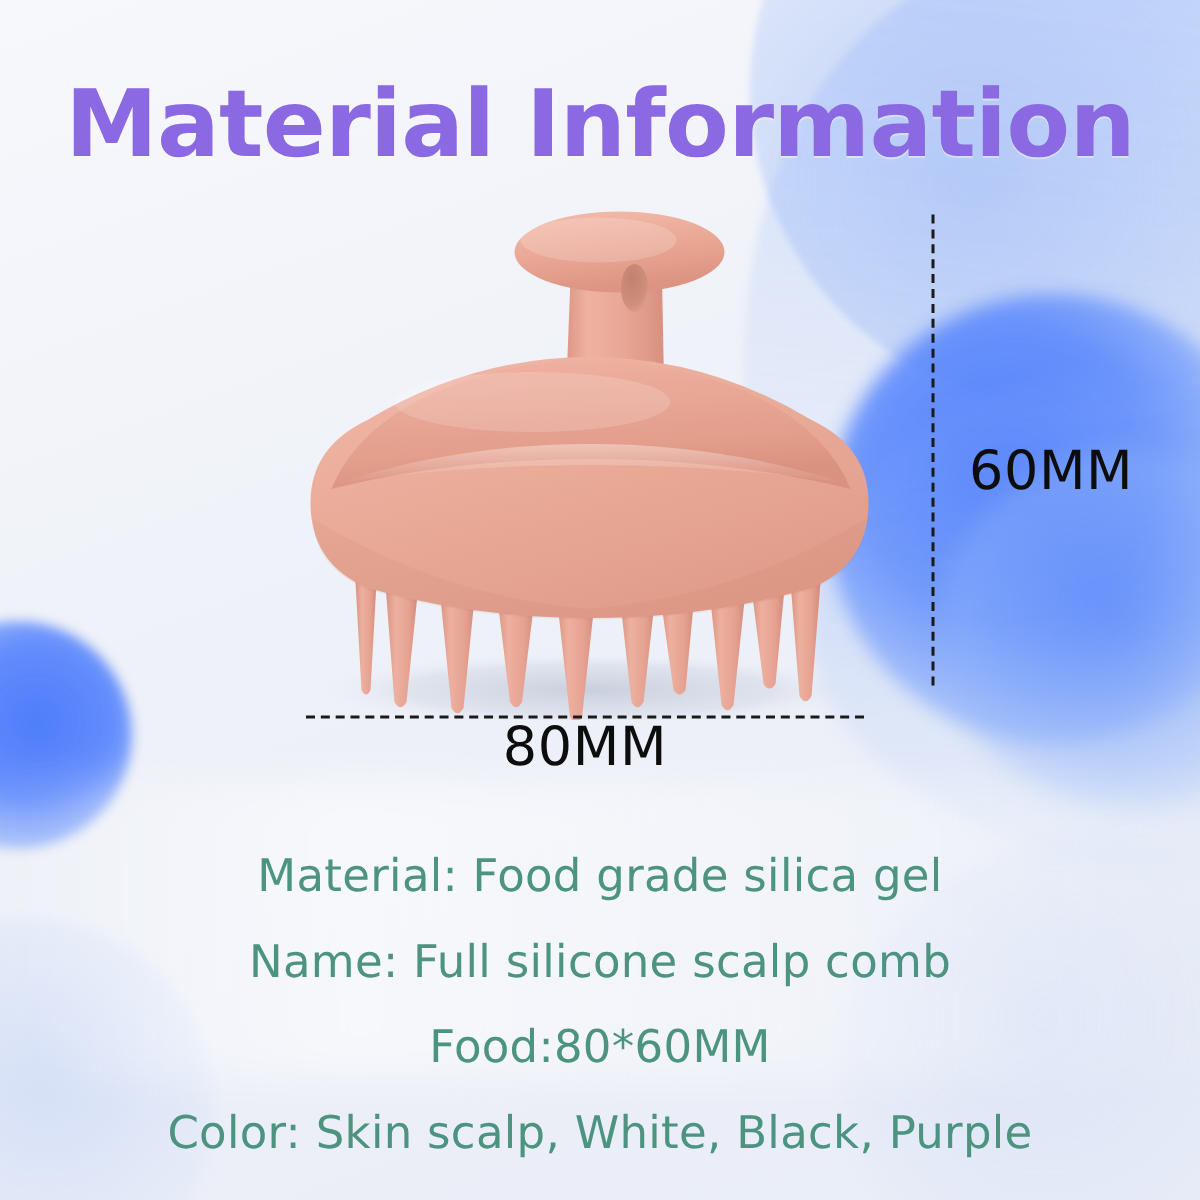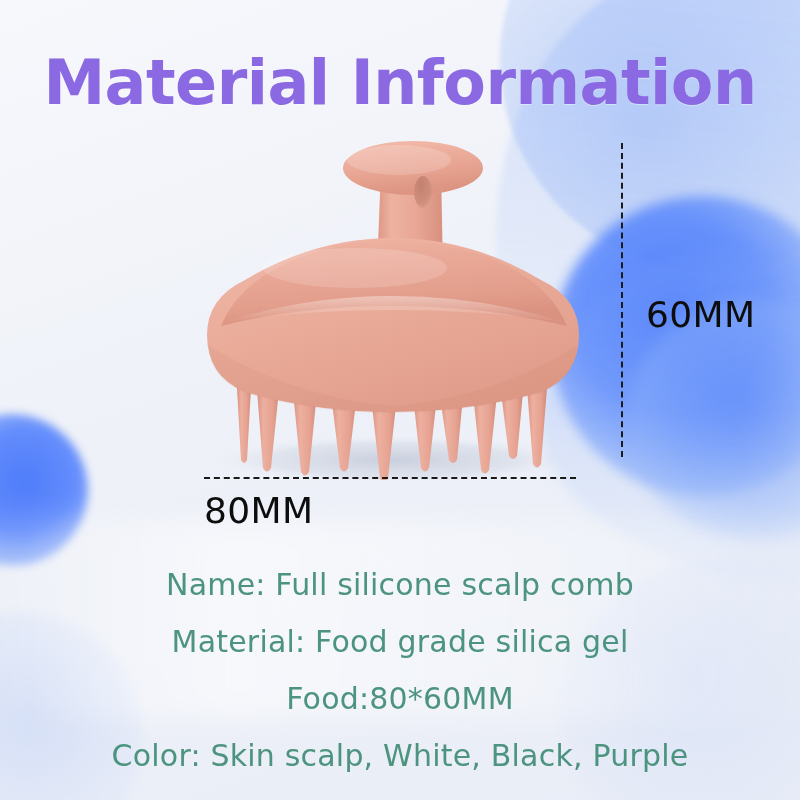--- a/index.html
+++ b/index.html
@@ -185,21 +185,21 @@
   }
   .dim-label {
     position: absolute;
     color: #0d0d0d;
     font-size: 36px;
     font-family: "DejaVu Sans", sans-serif;
     letter-spacing: 0.4px;
     white-space: nowrap;
   }
   .dim-v-label { left: 646px; top: 294px; }
-  .dim-h-label { left: 204px; top: 490px; width: 372px; }
+  .dim-h-label { left: 204px; top: 478px; width: 372px; text-align: center; }
 
   
   .specs {
     position: absolute;
     left: 0; right: 0;
     top: 556px;
     text-align: center;
   }
   .spec-line {
     color: #4d9480;
@@ -325,19 +325,19 @@
     </svg>
   </div>
 
   <div class="dim-v-line"></div>
   <div class="dim-label dim-v-label">60MM</div>
 
   <div class="dim-h-line"></div>
   <div class="dim-label dim-h-label">80MM</div>
 
   <div class="specs">
+    <div class="spec-line">Material: Food grade silica gel</div>
     <div class="spec-line">Name: Full silicone scalp comb</div>
-    <div class="spec-line">Material: Food grade silica gel</div>
     <div class="spec-line">Food:80*60MM</div>
     <div class="spec-line">Color: Skin scalp, White, Black, Purple</div>
   </div>
 
 </div>
 
 </body></html>

